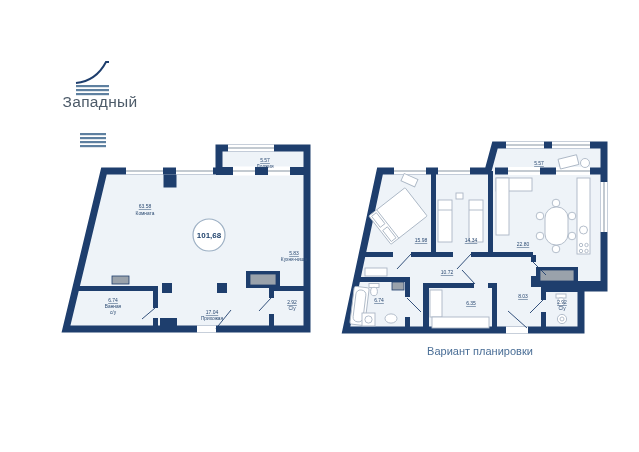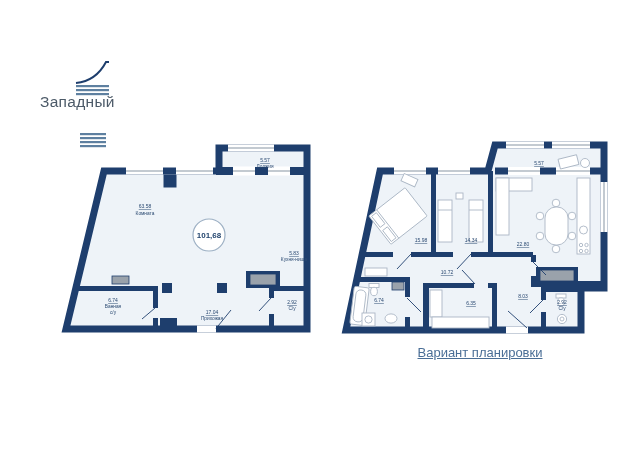--- a/index.html
+++ b/index.html
@@ -14,24 +14,24 @@
   .shaft{fill:#9aa2ab;stroke:#1e3e6d;stroke-width:0.8;}
   .furn{fill:#ffffff;stroke:#abb7c5;stroke-width:0.9;}
   .furnline{stroke:#abb7c5;stroke-width:0.9;fill:none;}
   .door{stroke:#1e3e6d;stroke-width:0.9;}
   .lbl{font-family:"Liberation Sans",sans-serif;font-size:4.8px;fill:#2b4a72;text-anchor:middle;}
   .num{font-size:5px;text-decoration:underline;}
   .total{font-family:"Liberation Sans",sans-serif;font-size:8px;font-weight:bold;
          fill:#24466f;text-anchor:middle;}
   .circ{fill:#ffffff;stroke:#9db0c4;stroke-width:1.2;}
   
-  .logo-text{position:absolute;left:40px;top:94px;width:120px;
+  .logo-text{position:absolute;left:40px;top:94px;width:120px;text-align:center;
              color:#4c5a68;font-size:15.5px;line-height:16px;letter-spacing:0.3px;}
   .caption{position:absolute;left:395px;top:345px;width:170px;text-align:center;
-           font-size:13px;color:#4a6e96;text-decoration:underline;}
+           font-size:11px;color:#4a6e96;}
 </style>
 </head>
 <body>
 
 <div class="stage">
 
   <svg style="position:absolute;left:72px;top:58px;" width="44" height="40" viewBox="0 0 44 40">
     <path d="M 4,25 Q 24,23 34,4 L 37,4" fill="none" stroke="#1e3e6d" stroke-width="2"></path>
     <rect x="4" y="27" width="33" height="2.2" fill="#5e80a0"></rect>
     <rect x="4" y="31" width="33" height="2.2" fill="#5e80a0"></rect>

